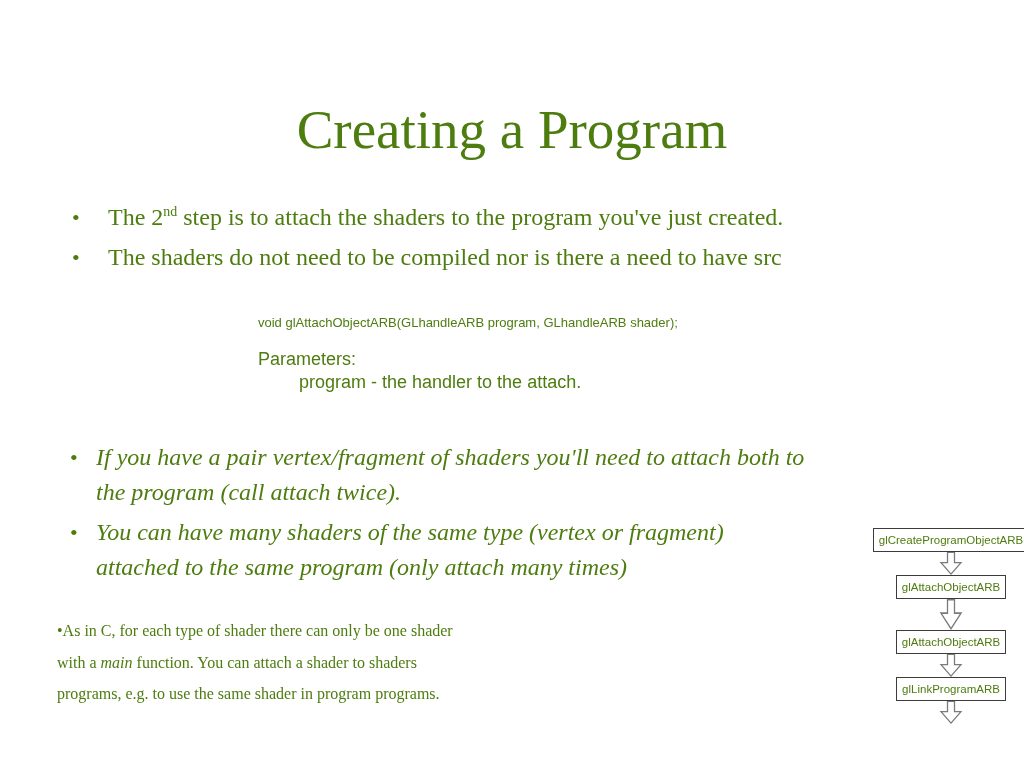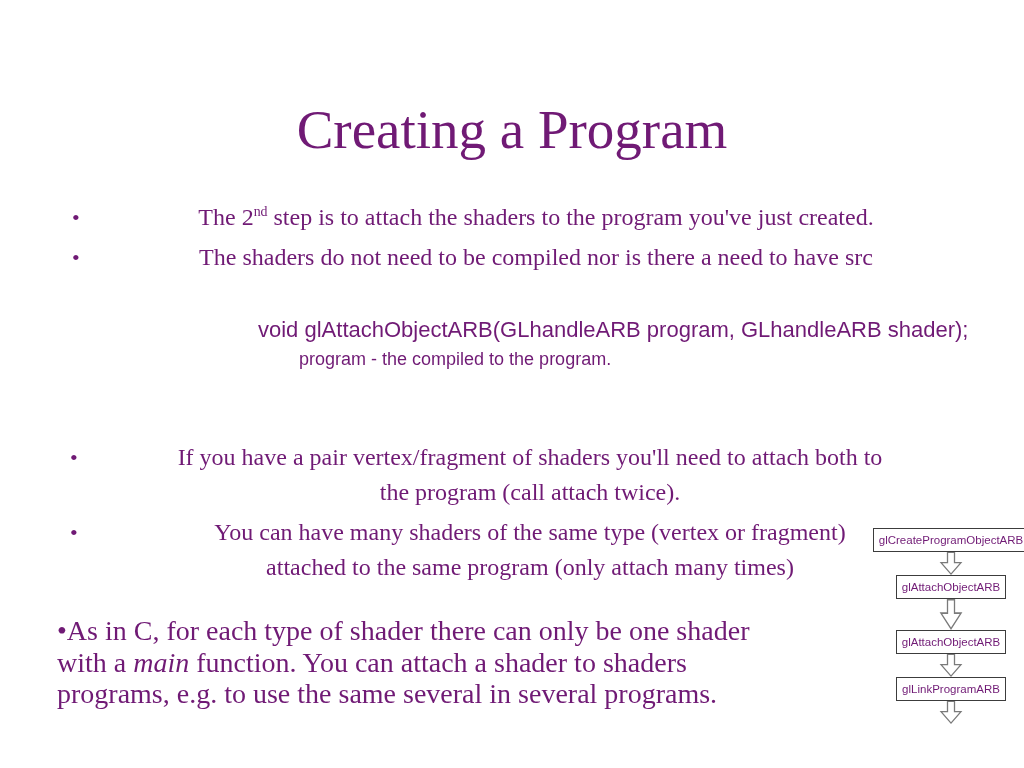--- a/index.html
+++ b/index.html
@@ -1,20 +1,20 @@
 <!DOCTYPE html>
 <html><head>
 <meta charset="utf-8">
 <style>
   html, body { margin: 0; padding: 0; background: #ffffff; }
   .slide {
     position: relative;
     width: 1024px; height: 768px;
     background: #ffffff;
-    color: #701a75;
+    color: #4d7c0f;
     font-family: "Liberation Serif", serif;
     overflow: hidden;
   }
   .title {
     position: absolute;
     top: 98px; left: 0; width: 100%;
     margin: 0;
     text-align: center;
     font-size: 55px;
     font-weight: normal;
@@ -25,46 +25,46 @@
     left: 72px;
     right: 60px;
     font-size: 24px;
     line-height: 35px;
   }
   .bullet .dot {
     position: absolute;
     left: 0; top: 0;
     font-size: 22px;
   }
-  .bullet .btext { margin-left: 36px; text-align: center; }
+  .bullet .btext { margin-left: 36px; }
   .bullet.g2 { left: 70px; }
-  .bullet.g2 .btext { margin-left: 26px; }
+  .bullet.g2 .btext { margin-left: 26px; font-style: italic; }
   sup.nd { font-size: 58%; vertical-align: super; line-height: 0; }
   .codeblock {
     position: absolute;
-    left: 258px; top: 319px;
+    left: 258px; top: 312px;
     font-family: "Liberation Sans", sans-serif;
-    font-size: 22px;
+    font-size: 13px;
     line-height: 22px;
     white-space: nowrap;
   }
   .params {
     position: absolute;
     left: 258px; top: 348px;
     font-family: "Liberation Sans", sans-serif;
     font-size: 18px;
     line-height: 23px;
     white-space: nowrap;
   }
   .params .indent { margin-left: 41px; }
   .note {
     position: absolute;
     left: 57px; top: 615px;
     width: 740px;
-    font-size: 28px;
+    font-size: 16px;
     line-height: 31.5px;
   }
   .note .em { font-style: italic; }
   .flow {
     position: absolute;
     left: 876px; top: 528px;
     width: 150px;
     display: flex;
     flex-direction: column;
     align-items: center;
@@ -99,21 +99,22 @@
   <div class="bullet" style="top:240px">
     <span class="dot">•</span>
     <div class="btext">
       <div>The shaders do not need to be compiled nor is there a need to have src</div>
     </div>
   </div>
 
   <div class="codeblock">void glAttachObjectARB(GLhandleARB program, GLhandleARB shader);</div>
 
   <div class="params">
-    <div class="indent">program - the compiled to the program.</div>
+    <div>Parameters:</div>
+    <div class="indent">program - the handler to the attach.</div>
   </div>
 
   <div class="bullet g2" style="top:440px">
     <span class="dot">•</span>
     <div class="btext">
       <div>If you have a pair vertex/fragment of shaders you'll need to attach both to</div>
       <div>the program (call attach twice).</div>
     </div>
   </div>
 
@@ -121,21 +122,21 @@
     <span class="dot">•</span>
     <div class="btext">
       <div>You can have many shaders of the same type (vertex or fragment)</div>
       <div>attached to the same program (only attach many times)</div>
     </div>
   </div>
 
   <div class="note">
     <div><span>•</span><span>As in C, for each type of shader there can only be one shader</span></div>
     <div><span>with a </span><span class="em">main</span><span> function. You can attach a shader to shaders</span></div>
-    <div>programs, e.g. to use the same several in several programs.</div>
+    <div>programs, e.g. to use the same shader in program programs.</div>
   </div>
 
   <div class="flow">
     <div class="fbox">glCreateProgramObjectARB</div>
     <svg class="farrow" viewBox="0 0 24 24" preserveAspectRatio="none">
       <polygon points="8.5,0.5 15.5,0.5 15.5,11 22,11 12,23 2,11 8.5,11" fill="#ffffff" stroke="#7a7a7a" stroke-width="1.3"></polygon>
     </svg>
     <div class="fbox">glAttachObjectARB</div>
     <svg class="farrow tall" viewBox="0 0 24 24" preserveAspectRatio="none">
       <polygon points="8.5,0.5 15.5,0.5 15.5,11 22,11 12,23 2,11 8.5,11" fill="#ffffff" stroke="#7a7a7a" stroke-width="1.3"></polygon>

